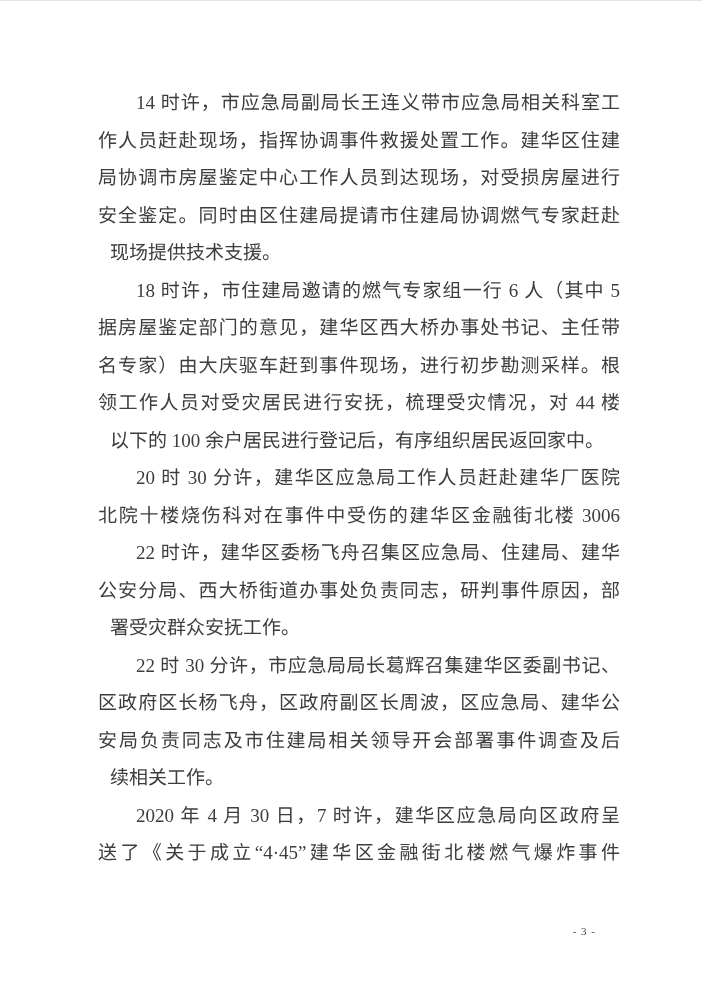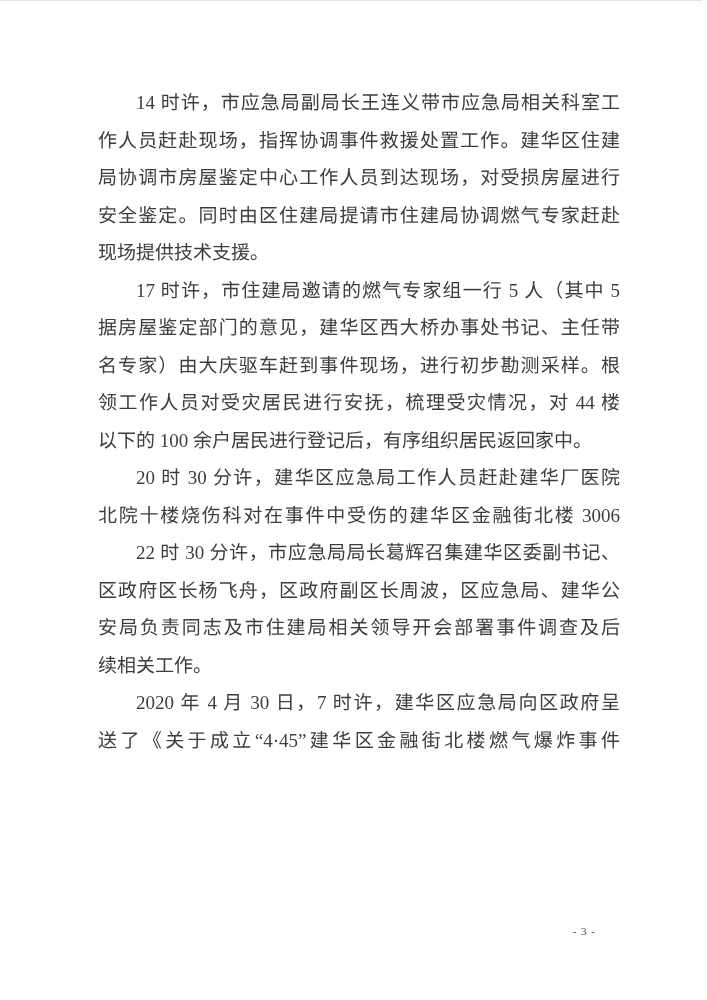--- a/index.html
+++ b/index.html
@@ -41,20 +41,21 @@
     text-align: justify;
     text-align-last: justify;
     text-justify: inter-character;
     white-space: normal;
   }
   .line.first {
     text-indent: 2em;
   }
   .line.last {
     text-align-last: left;
+    margin-left: 12px;
   }
   .page-number {
     position: absolute;
     top: 924px;
     right: 106px;
     font-size: 11px;
     line-height: 14px;
     color: #454545;
     letter-spacing: 1px;
   }
@@ -67,29 +68,34 @@
 
   <div class="doc-body">
       <div class="paragraph">
         <div class="line first">14 时许，市应急局副局长王连义带市应急局相关科室工</div>
         <div class="line">作人员赶赴现场，指挥协调事件救援处置工作。建华区住建</div>
         <div class="line">局协调市房屋鉴定中心工作人员到达现场，对受损房屋进行</div>
         <div class="line">安全鉴定。同时由区住建局提请市住建局协调燃气专家赶赴</div>
         <div class="line last">现场提供技术支援。</div>
       </div>
       <div class="paragraph">
-        <div class="line first">17 时许，市住建局邀请的燃气专家组一行 5 人（其中 5</div>
+        <div class="line first">18 时许，市住建局邀请的燃气专家组一行 6 人（其中 5</div>
         <div class="line">据房屋鉴定部门的意见，建华区西大桥办事处书记、主任带</div>
         <div class="line">名专家）由大庆驱车赶到事件现场，进行初步勘测采样。根</div>
         <div class="line">领工作人员对受灾居民进行安抚，梳理受灾情况，对 44 楼</div>
         <div class="line last">以下的 100 余户居民进行登记后，有序组织居民返回家中。</div>
       </div>
       <div class="paragraph">
         <div class="line first">20 时 30 分许，建华区应急局工作人员赶赴建华厂医院</div>
         <div class="line">北院十楼烧伤科对在事件中受伤的建华区金融街北楼 3006</div>
+      </div>
+      <div class="paragraph">
+        <div class="line first">22 时许，建华区委杨飞舟召集区应急局、住建局、建华</div>
+        <div class="line">公安分局、西大桥街道办事处负责同志，研判事件原因，部</div>
+        <div class="line last">署受灾群众安抚工作。</div>
       </div>
       <div class="paragraph">
         <div class="line first">22 时 30 分许，市应急局局长葛辉召集建华区委副书记、</div>
         <div class="line">区政府区长杨飞舟，区政府副区长周波，区应急局、建华公</div>
         <div class="line">安局负责同志及市住建局相关领导开会部署事件调查及后</div>
         <div class="line last">续相关工作。</div>
       </div>
       <div class="paragraph">
         <div class="line first">2020 年 4 月 30 日，7 时许，建华区应急局向区政府呈</div>
         <div class="line">送了《关于成立“4·45”建华区金融街北楼燃气爆炸事件</div>

